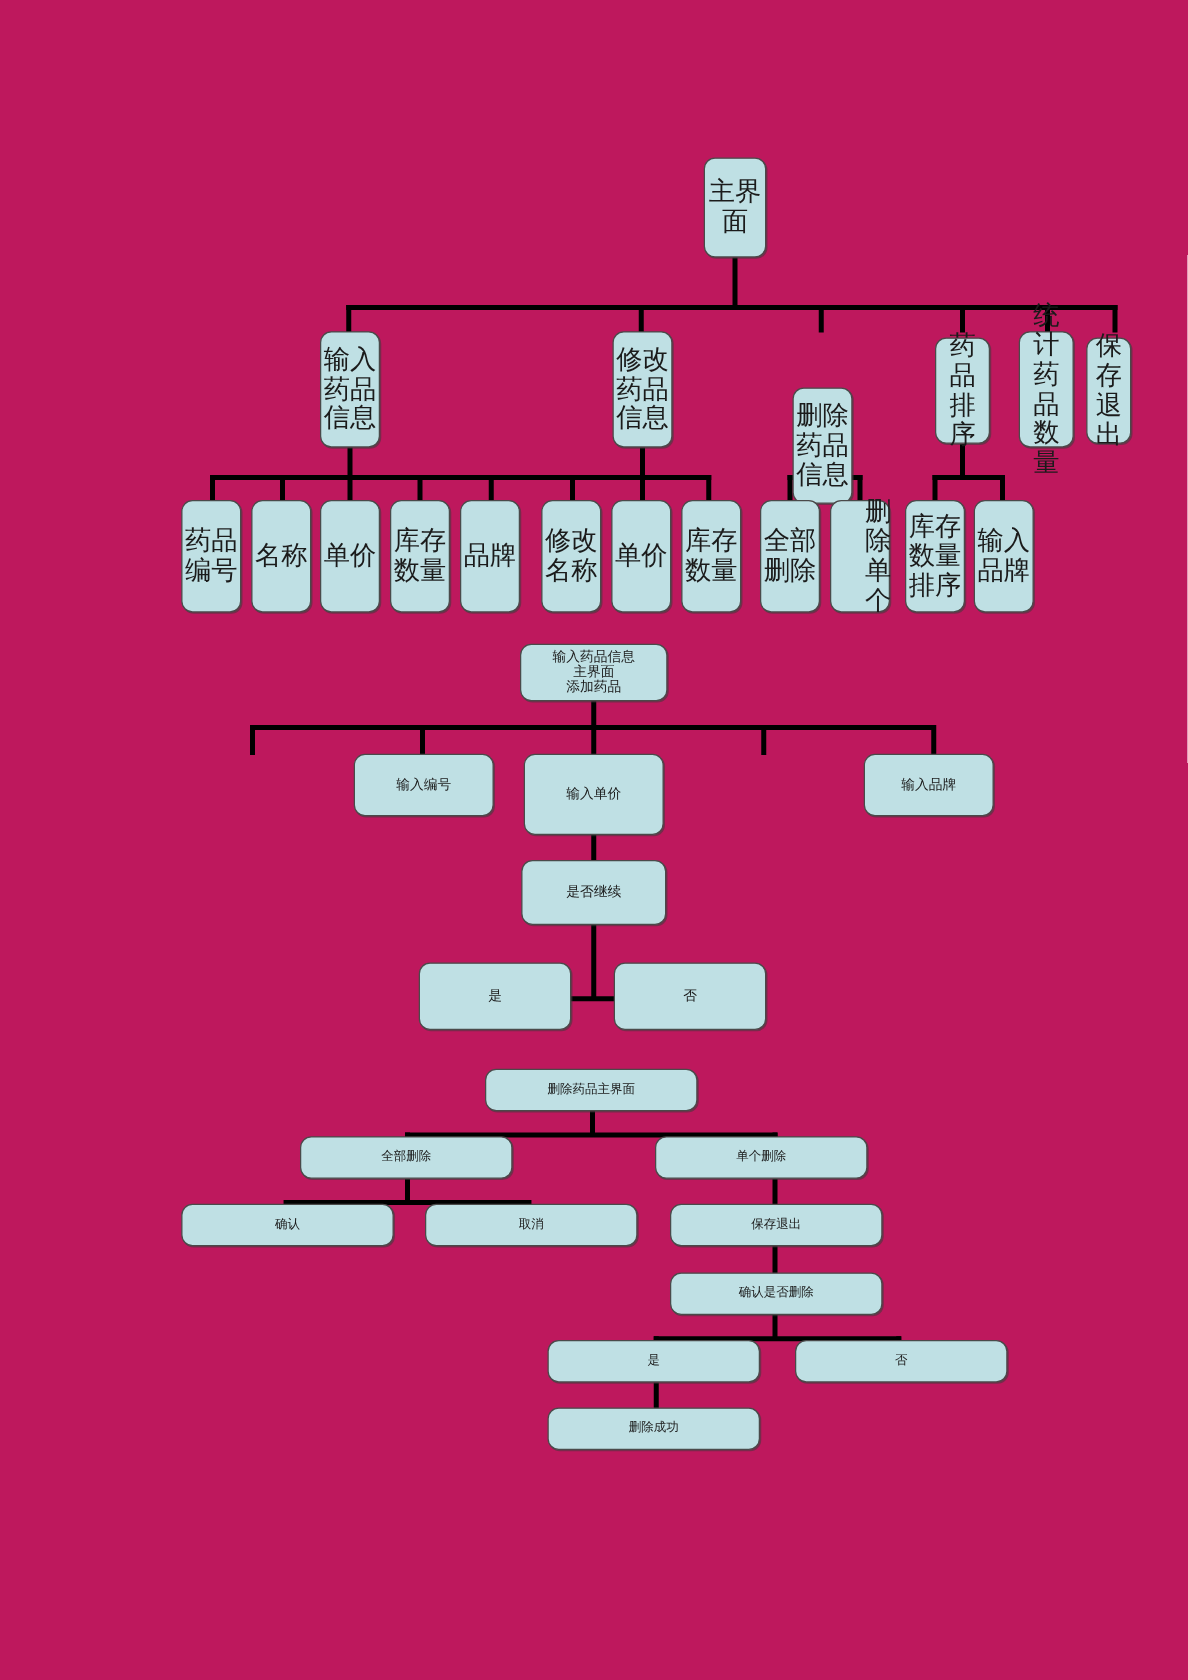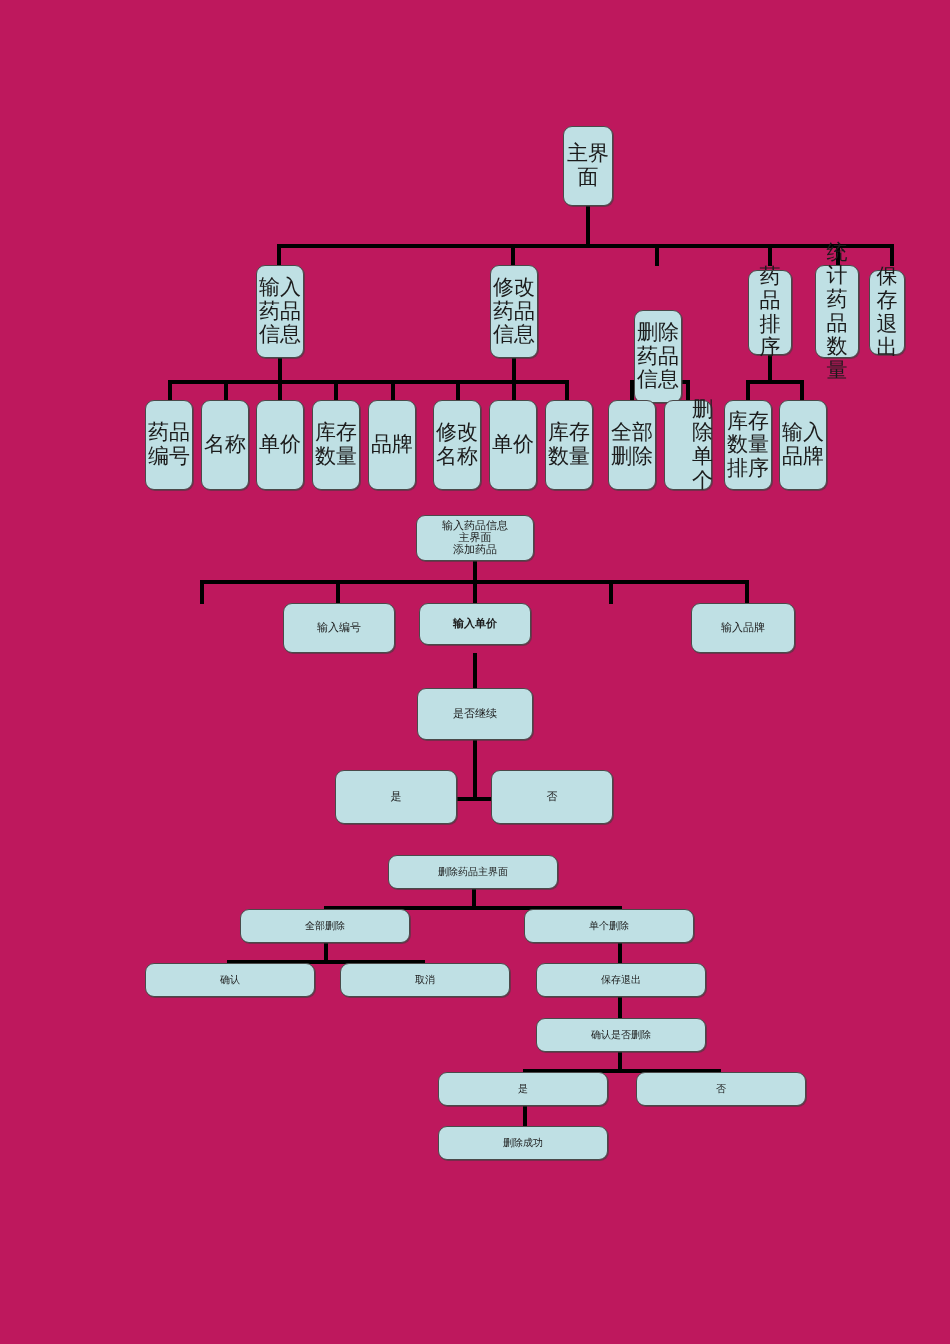--- a/index.html
+++ b/index.html
@@ -171,21 +171,21 @@
   <div class="line hline" style="left:200px; top:580px; width:548px; height:4px;"></div>
   <div class="line vline" style="left:200px; top:580px; width:4px; height:24px;"></div>
   <div class="line vline" style="left:336px; top:580px; width:4px; height:24px;"></div>
   <div class="line vline" style="left:473px; top:580px; width:4px; height:24px;"></div>
   <div class="line vline" style="left:609px; top:580px; width:4px; height:24px;"></div>
   <div class="line vline" style="left:745px; top:580px; width:4px; height:24px;"></div>
 
   <div class="node h-node" style="left:283px; top:603px; width:112px; height:50px;">
     <span>输入编号</span>
   </div>
-  <div class="node h-node" style="left:419px; top:603px; width:112px; height:42px;font-weight:bold;">
+  <div class="node h-node" style="left:419px; top:603px; width:112px; height:65px;">
     <span>输入单价</span>
   </div>
   <div class="node h-node" style="left:691px; top:603px; width:104px; height:50px;">
     <span>输入品牌</span>
   </div>
 
   <div class="line vline" style="left:473px; top:653px; width:4px; height:36px;"></div>
 
   <div class="node h-node" style="left:417px; top:688px; width:116px; height:52px;">
     <span>是否继续</span>

